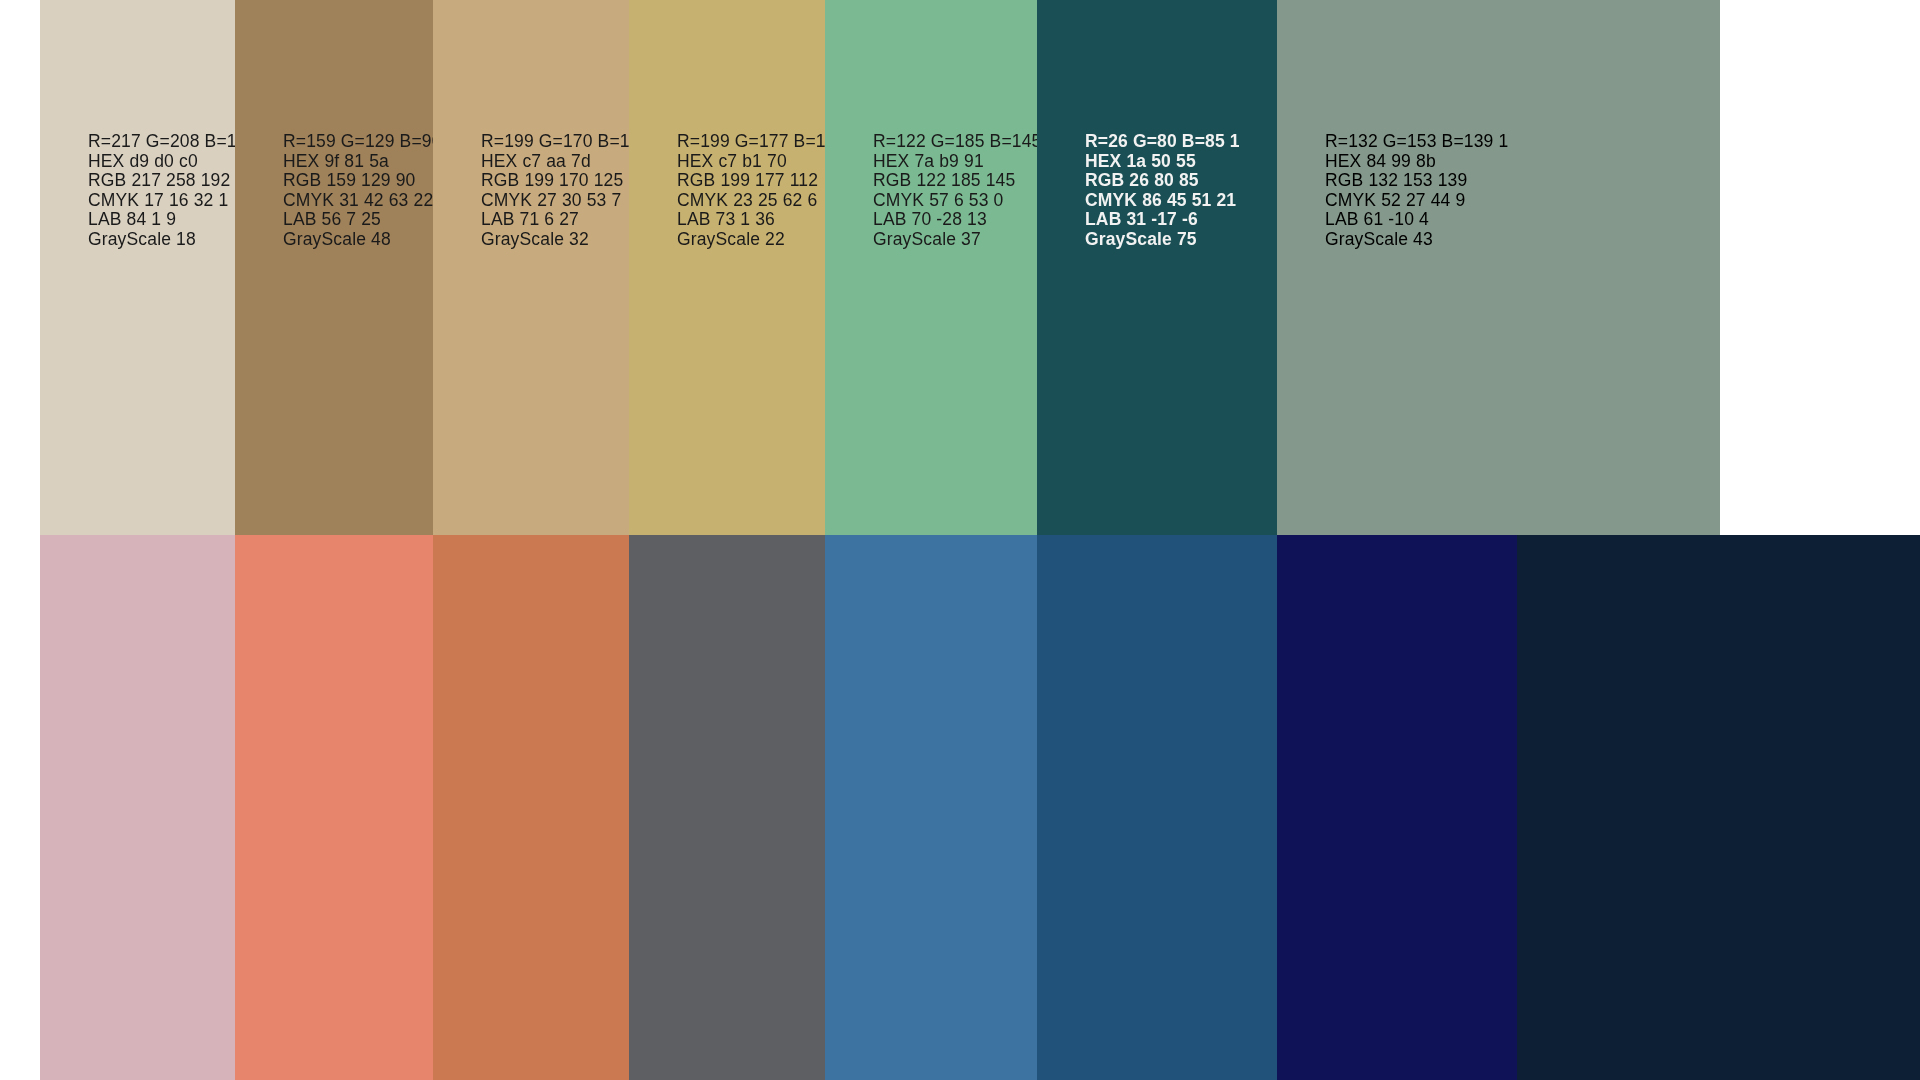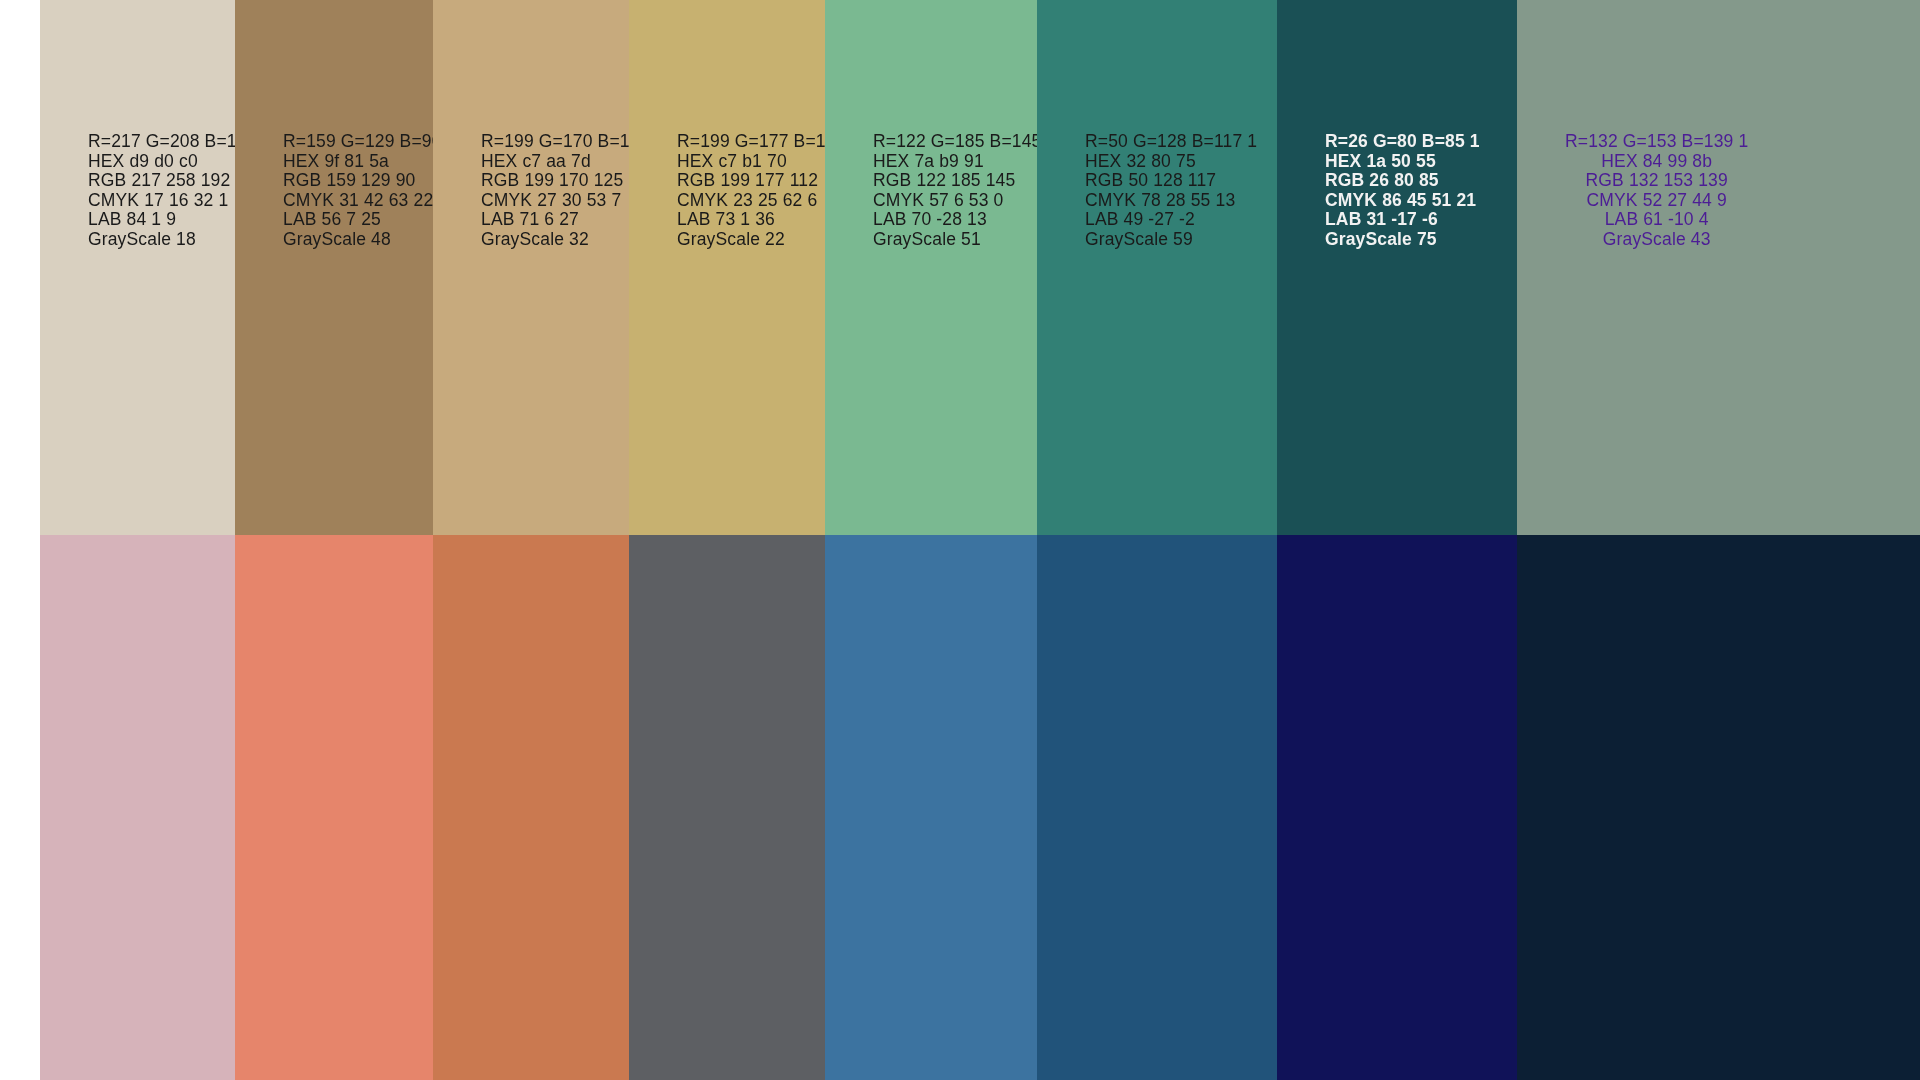--- a/index.html
+++ b/index.html
@@ -93,45 +93,35 @@
           <span class="line">GrayScale 22</span>
         </div>
       </div>
       <div class="swatch" style="width: 212px; background: rgb(122, 185, 145);">
         <div class="swatch-info dark-text" style="color: rgb(26, 26, 26);">
           <span class="line">R=122 G=185 B=145 1</span>
           <span class="line">HEX 7a b9 91</span>
           <span class="line">RGB 122 185 145</span>
           <span class="line">CMYK 57 6 53 0</span>
           <span class="line">LAB 70 -28 13</span>
-          <span class="line">GrayScale 51</span>
-        </div>
-      </div>
-      <div class="swatch" style="width: 240px; background: rgb(50, 128, 117);">
-        <div class="swatch-info dark-text" style="color: rgb(26, 26, 26);">
-          <span class="line">R=50 G=128 B=117 1</span>
-          <span class="line">HEX 32 80 75</span>
-          <span class="line">RGB 50 128 117</span>
-          <span class="line">CMYK 78 28 55 13</span>
-          <span class="line">LAB 49 -27 -2</span>
-          <span class="line">GrayScale 59</span>
+          <span class="line">GrayScale 37</span>
         </div>
       </div>
       <div class="swatch" style="width: 240px; background: rgb(26, 80, 85);">
         <div class="swatch-info light-text" style="color: rgb(242, 242, 242);">
           <span class="line">R=26 G=80 B=85 1</span>
           <span class="line">HEX 1a 50 55</span>
           <span class="line">RGB 26 80 85</span>
           <span class="line">CMYK 86 45 51 21</span>
           <span class="line">LAB 31 -17 -6</span>
           <span class="line">GrayScale 75</span>
         </div>
       </div>
       <div class="swatch" style="width: 443px; background: rgb(132, 153, 139);">
-        <div class="swatch-info dark-text" style="color: #4c1d95; text-align: center;">
+        <div class="swatch-info dark-text" style="color: #000000;">
           <span class="line">R=132 G=153 B=139 1</span>
           <span class="line">HEX 84 99 8b</span>
           <span class="line">RGB 132 153 139</span>
           <span class="line">CMYK 52 27 44 9</span>
           <span class="line">LAB 61 -10 4</span>
           <span class="line">GrayScale 43</span>
         </div>
       </div>
     </div>
   <div class="row" id="row-bottom">

